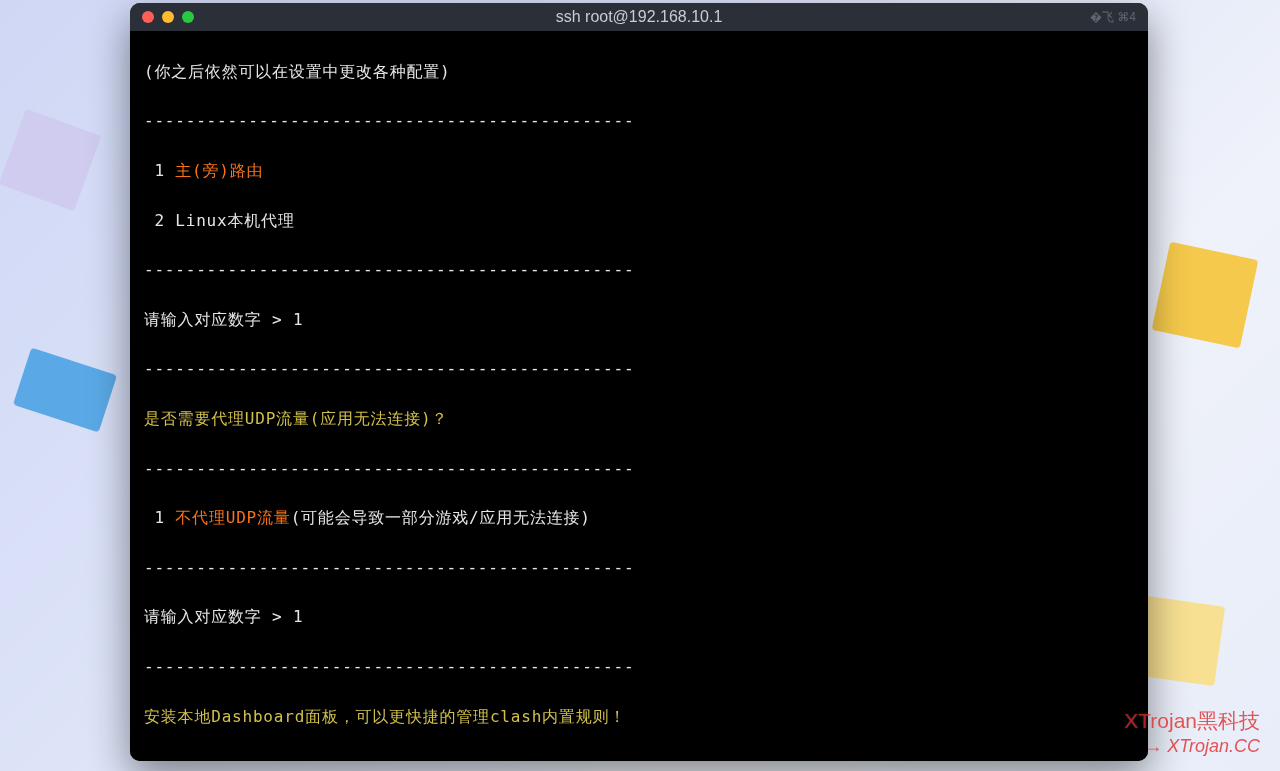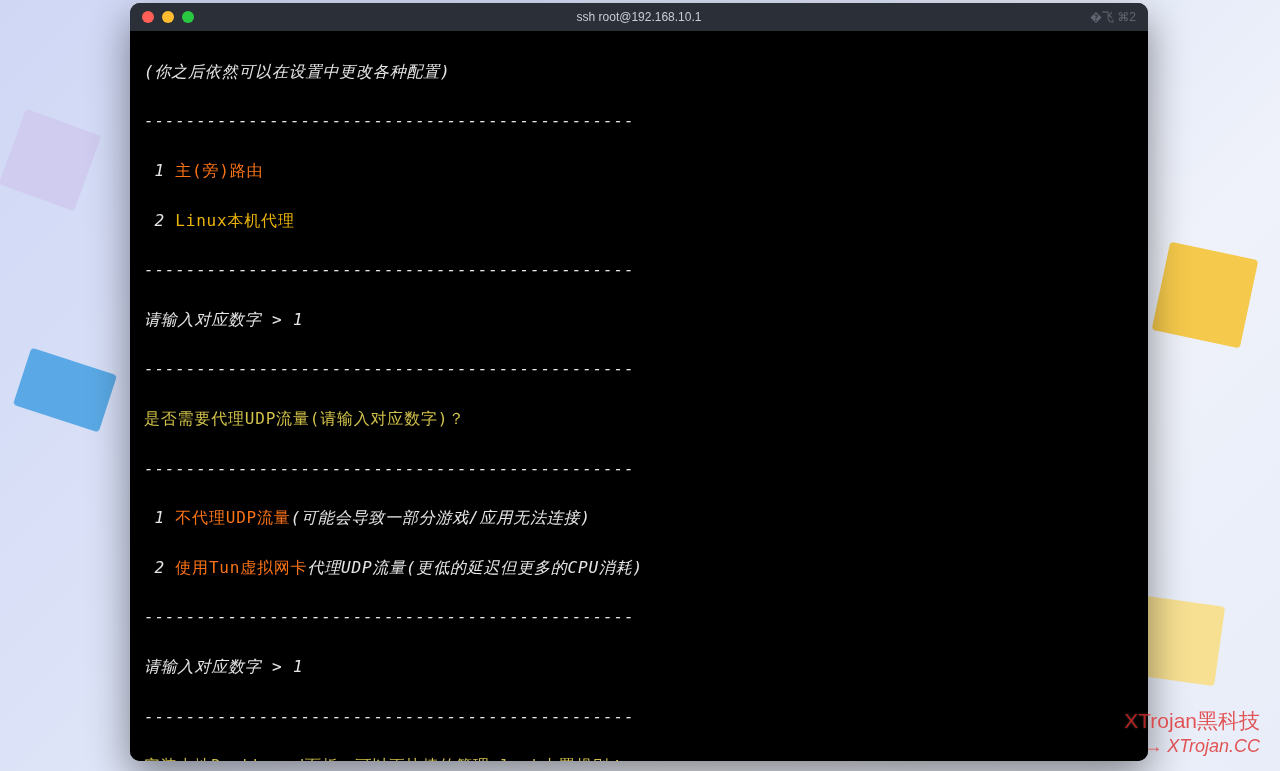--- a/index.html
+++ b/index.html
@@ -33,21 +33,21 @@
     position: relative;
     flex-shrink: 0;
   }
   .traffic { display: flex; gap: 8px; margin-left: 12px; }
   .dot { width: 12px; height: 12px; border-radius: 50%; }
   .dot.red { background: #ff5f57; }
   .dot.yellow { background: #febc2e; }
   .dot.green { background: #28c840; }
   .title {
     position: absolute; left: 0; right: 0; text-align: center;
-    color: #c8cdd4; font-size: 12px; font-weight: 500;
+    color: #c8cdd4; font-size: 16px; font-weight: 500;
     pointer-events: none;
     font-family: -apple-system, "Helvetica Neue", sans-serif;
   }
   .titlebar-right {
     margin-left: auto; margin-right: 12px;
     color: #616772; font-size: 12px;
     font-family: -apple-system, sans-serif;
   }
 
   .term {
@@ -55,23 +55,23 @@
     background: #000000;
     padding: 4px 14px 6px 14px;
     color: #e5e5e5;
     font-size: 16px;
     line-height: 1.55;
     white-space: pre;
     overflow: hidden;
     letter-spacing: 0.8px;
   }
   .ln { display: block; min-height: 1.55em; }
-  .white { color: #e6e6e6; font-style: italic; }
+  .white { color: #e6e6e6; }
   .green { color: #f97316; }
-  .cyan  { color: #eab308; }
+  .cyan  { color: #e5e5e5; }
   .yellow{ color: #d1c04a; }
 
   .watermark {
     position: absolute;
     right: 20px; bottom: 14px;
     text-align: right;
     color: rgba(220,30,30,0.75);
     font-family: "Helvetica Neue", Arial, sans-serif;
     font-size: 21px;
     line-height: 1.25;
@@ -90,35 +90,34 @@
 <div class="bg-deco e"></div>
 
 <div class="window">
   <div class="titlebar">
     <div class="traffic">
       <div class="dot red"></div>
       <div class="dot yellow"></div>
       <div class="dot green"></div>
     </div>
     <div class="title">ssh root@192.168.10.1</div>
-    <div class="titlebar-right">�飞 ⌘2</div>
+    <div class="titlebar-right">�飞 ⌘4</div>
   </div>
 
   <div class="term">
 <span class="ln white">(你之后依然可以在设置中更改各种配置)</span>
 <span class="ln white">-----------------------------------------------</span>
 <span class="ln"><span class="white"> 1 </span><span class="green">主(旁)路由</span></span>
 <span class="ln"><span class="white"> 2 </span><span class="cyan">Linux本机代理</span></span>
 <span class="ln white">-----------------------------------------------</span>
 <span class="ln white">请输入对应数字 &gt; 1</span>
 <span class="ln white">-----------------------------------------------</span>
-<span class="ln yellow">是否需要代理UDP流量(请输入对应数字)？</span>
+<span class="ln yellow">是否需要代理UDP流量(应用无法连接)？</span>
 <span class="ln white">-----------------------------------------------</span>
 <span class="ln"><span class="white"> 1 </span><span class="green">不代理UDP流量</span><span class="white">(可能会导致一部分游戏/应用无法连接)</span></span>
-<span class="ln"><span class="white"> 2 </span><span class="green">使用Tun虚拟网卡</span><span class="white">代理UDP流量(更低的延迟但更多的CPU消耗)</span></span>
 <span class="ln white">-----------------------------------------------</span>
 <span class="ln white">请输入对应数字 &gt; 1</span>
 <span class="ln white">-----------------------------------------------</span>
 <span class="ln yellow">安装本地Dashboard面板，可以更快捷的管理clash内置规则！</span>
 
 
 
 
 
 

